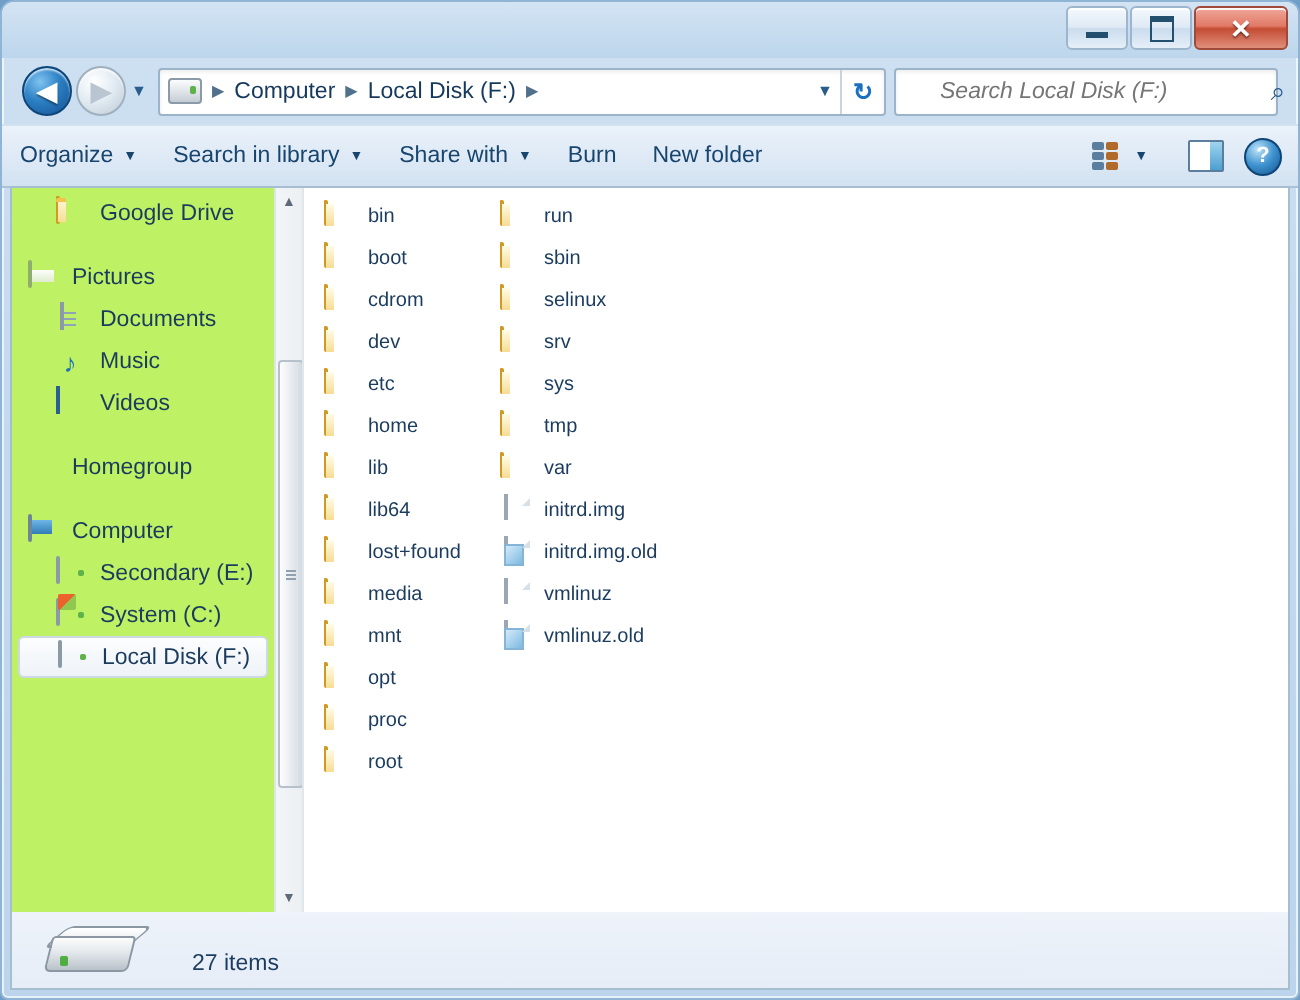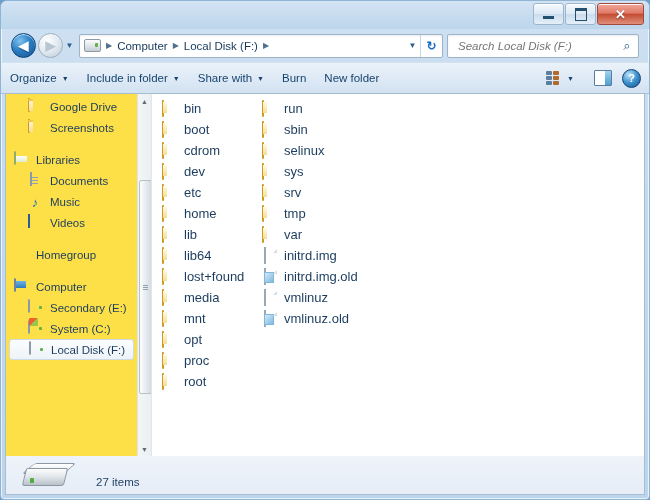--- a/index.html
+++ b/index.html
@@ -107,21 +107,21 @@
   }
   #searchbox{
     width:190px;height:22px;flex:none;margin-right:10px;
     background:#ffffff;border:1px solid #9cb4c9;border-radius:2px;
     display:flex;align-items:center;
     box-shadow:inset 0 1px 2px rgba(0,0,0,.08);
   }
   #search-input{
     flex:1;border:0;outline:0;background:transparent;
     font-family:"Liberation Sans", sans-serif;
-    font-size:11.5px;font-style:italic;color:#6e6e6e;padding-left:10px;
+    font-size:11.5px;font-style:italic;color:#6e6e6e;padding-left:22px;
   }
   #search-icon{
     width:22px;text-align:center;font-size:13px;color:#2b5f8e;flex:none;
   }
 
   
   #toolbar{
     position:absolute;left:0;top:61px;width:100%;height:30px;
     display:flex;align-items:center;
     background:linear-gradient(180deg,#eaf2fa 0%,#dfeaf6 50%,#d2e2f1 100%);
@@ -154,21 +154,21 @@
     color:#fff;font-size:11px;font-weight:bold;
   }
 
   
   #content{
     position:absolute;left:4px;top:92px;right:4px;bottom:42px;
     background:#ffffff;border:1px solid #a7bed1;
     display:flex;overflow:hidden;
   }
   #sidebar{
-    width:145px;flex:none;position:relative;background:#fde047;
+    width:145px;flex:none;position:relative;background:#bef264;
     border-right:1px solid #dfe6ec;overflow:hidden;
   }
   #sidebar-list{position:absolute;left:0;top:0;right:13px;padding-top:2px;}
   .nav-row{
     display:flex;align-items:center;height:21px;padding-left:8px;
     font-size:11.5px;color:#1b3c5e;white-space:nowrap;cursor:default;
   }
   .nav-row.indent{padding-left:22px;}
   .nav-row.head{padding-left:8px;}
   .nav-row.selected{
@@ -286,22 +286,22 @@
 
   
   #filepane{flex:1;position:relative;background:#ffffff;overflow:hidden;}
   #filegrid{
     position:absolute;left:10px;top:4px;right:0;bottom:0;
     display:flex;flex-direction:column;flex-wrap:wrap;
     align-content:flex-start;
     height:304px;
   }
   .fitem{
-    display:flex;align-items:center;height:21px;width:100px;
-    font-size:13px;color:#1b3c5e;white-space:nowrap;cursor:default;
+    display:flex;align-items:center;height:21px;width:88px;
+    font-size:10px;color:#1b3c5e;white-space:nowrap;cursor:default;
   }
   .fico{width:16px;height:15px;flex:none;margin-right:6px;position:relative;}
   .fico-folder{
     width:14px;height:12px;margin-top:2px;
     background:linear-gradient(180deg,#ffeeb8 0%,#fbd76a 45%,#edb837 100%);
     border:1px solid #cf9a21;border-radius:1px 2px 2px 2px;
   }
   .fico-folder::before{
     content:"";position:absolute;left:1px;top:1px;width:4px;height:11px;
     background:linear-gradient(180deg,#fffbe6,#f6dd95);
@@ -407,21 +407,21 @@
       <span id="search-icon">⌕</span>
     </div>
   </div>
 
   <div id="toolbar">
     <div class="tbitem">
       <span>Organize</span>
       <span class="tbcaret">▼</span>
     </div>
     <div class="tbitem">
-      <span>Include in folder</span>
+      <span>Search in library</span>
       <span class="tbcaret">▼</span>
     </div>
     <div class="tbitem">
       <span>Share with</span>
       <span class="tbcaret">▼</span>
     </div>
     <div class="tbitem">
       <span>Burn</span>
     </div>
     <div class="tbitem">
@@ -448,28 +448,24 @@
   </div>
 
   <div id="content">
 
     <div id="sidebar">
       <div id="sidebar-list">
           <div class="nav-row indent">
             <span class="nav-ico"><span class="ico-folder"></span></span>
             <span>Google Drive</span>
           </div>
-          <div class="nav-row indent">
-            <span class="nav-ico"><span class="ico-folder"></span></span>
-            <span>Screenshots</span>
-          </div>
           <div class="nav-gap"></div>
           <div class="nav-row head">
             <span class="nav-ico"><span class="ico-lib"></span></span>
-            <span>Libraries</span>
+            <span>Pictures</span>
           </div>
           <div class="nav-row indent">
             <span class="nav-ico"><span class="ico-doc"></span></span>
             <span>Documents</span>
           </div>
           <div class="nav-row indent">
             <span class="nav-ico">
               <span class="ico-music">♪</span>
             </span>
             <span>Music</span>
@@ -576,25 +572,25 @@
           <div class="fitem">
             <span class="fico"><span class="fico-folder"></span></span>
             <span>sbin</span>
           </div>
           <div class="fitem">
             <span class="fico"><span class="fico-folder"></span></span>
             <span>selinux</span>
           </div>
           <div class="fitem">
             <span class="fico"><span class="fico-folder"></span></span>
+            <span>srv</span>
+          </div>
+          <div class="fitem">
+            <span class="fico"><span class="fico-folder"></span></span>
             <span>sys</span>
-          </div>
-          <div class="fitem">
-            <span class="fico"><span class="fico-folder"></span></span>
-            <span>srv</span>
           </div>
           <div class="fitem">
             <span class="fico"><span class="fico-folder"></span></span>
             <span>tmp</span>
           </div>
           <div class="fitem">
             <span class="fico"><span class="fico-folder"></span></span>
             <span>var</span>
           </div>
           <div class="fitem">

